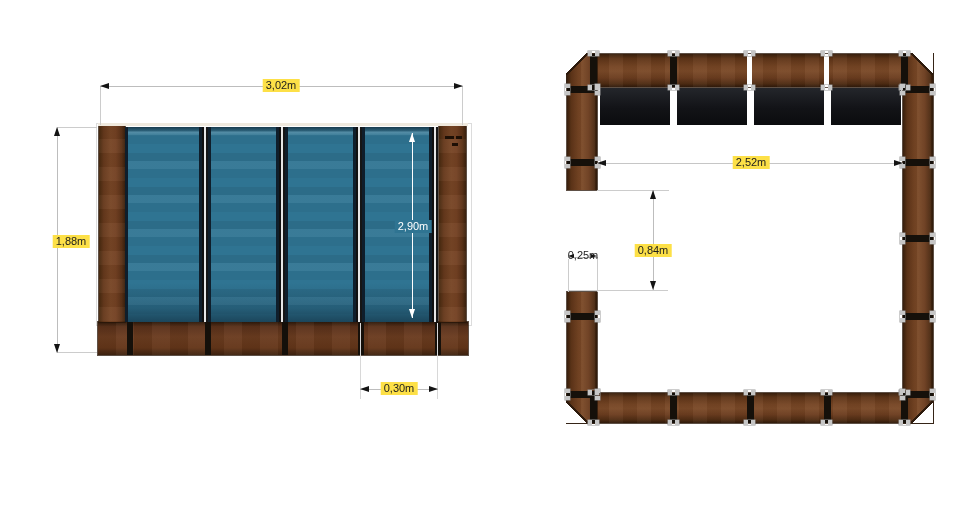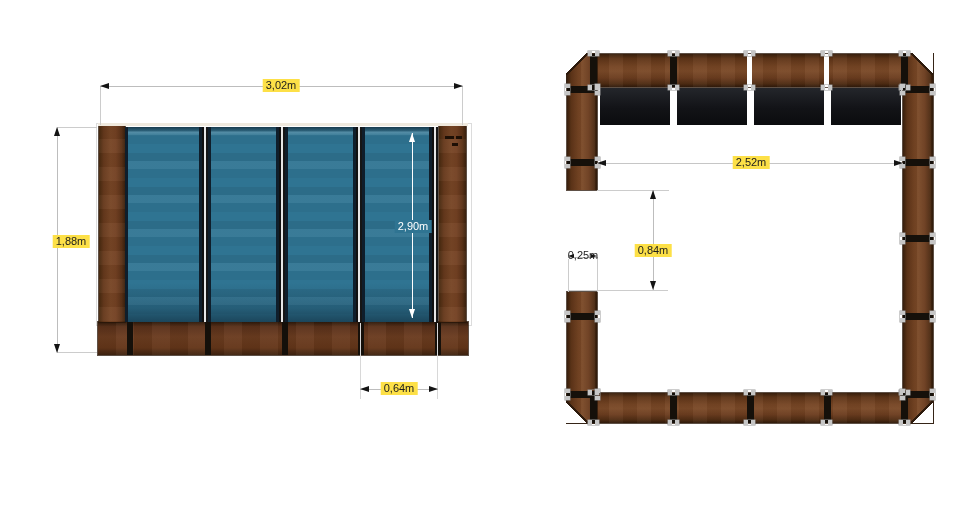--- a/index.html
+++ b/index.html
@@ -109,21 +109,21 @@
   <div class="wline" style="left:412px;top:133px;width:1px;height:185px;"></div>
   <div class="ar ar-u white" style="left:409px;top:133px;"></div>
   <div class="ar ar-d white" style="left:409px;top:309px;"></div>
   <div class="dimtext" style="left:413px;top:220px;color:#ffffff;background:#2f7492;">2,90m</div>
 
   <div class="eline" style="left:360px;top:323px;width:1px;height:76px;background:#d8d8d8;"></div>
   <div class="eline" style="left:437px;top:323px;width:1px;height:76px;background:#d8d8d8;"></div>
   <div class="dline" style="left:360px;top:389px;width:78px;height:1px;"></div>
   <div class="ar ar-l" style="left:360px;top:386px;"></div>
   <div class="ar ar-r" style="left:429px;top:386px;"></div>
-  <div class="dimtext" style="left:399px;top:382px;">0,64m</div>
+  <div class="dimtext" style="left:399px;top:382px;">0,30m</div>
 </div>
 
 <div class="abs" style="inset:0;text-align:center;">
 
   <div class="abs wood-h" style="left:567px;top:54px;width:366px;height:33px;"></div>
   <div class="abs wood-h" style="left:567px;top:393px;width:366px;height:30px;"></div>
   <div class="abs wood-vside" style="left:567px;top:54px;width:30px;height:136px;"></div>
   <div class="abs wood-vside" style="left:567px;top:292px;width:30px;height:131px;"></div>
   <div class="abs wood-vside" style="left:903px;top:54px;width:30px;height:369px;"></div>
 

